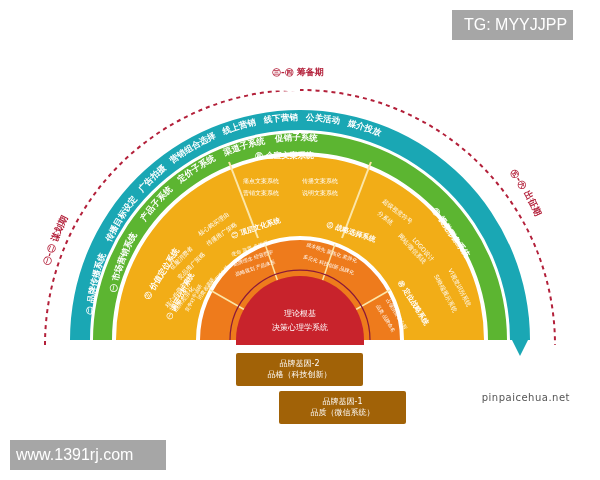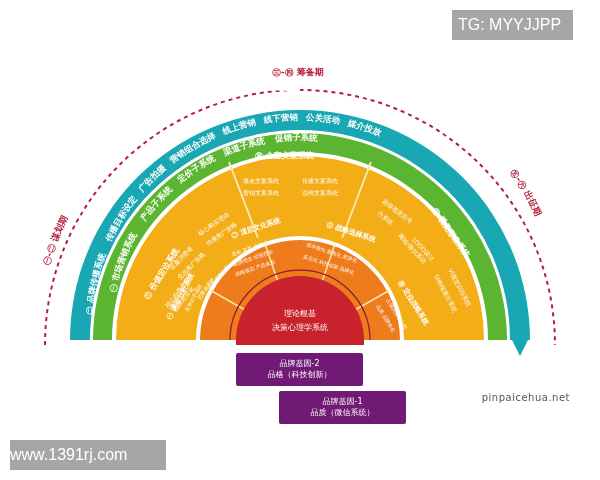--- a/index.html
+++ b/index.html
@@ -1,25 +1,25 @@
 <!DOCTYPE html>
 <html><head>
 <meta charset="utf-8">
 <style>
   html, body { margin:0; padding:0; background:#ffffff; }
   body { width:600px; height:480px; position:relative; overflow:hidden; font-family:"DejaVu Sans", sans-serif; }
   .diagram { position:absolute; left:0; top:0; width:600px; height:480px; }
   .wm-top { position:absolute; left:452px; top:10px; width:121px; height:30px; background:#a6a6a6; color:#fff;
+    font-family:"Liberation Sans", sans-serif; font-size:16px; line-height:30px; padding-left:12px; box-sizing:border-box; }
+  .wm-bottom { position:absolute; left:10px; top:440px; width:156px; height:30px; background:#a6a6a6; color:#fff;
     font-family:"Liberation Sans", sans-serif; font-size:16px; line-height:30px; padding-left:6px; box-sizing:border-box; }
-  .wm-bottom { position:absolute; left:10px; top:440px; width:156px; height:30px; background:#a6a6a6; color:#fff;
-    font-family:"Liberation Sans", sans-serif; font-size:16px; line-height:30px; box-sizing:border-box; }
   .brand { position:absolute; left:395px; top:390px; text-align:right; width:175px; }
   .brand-cn { font-family:"DejaVu Serif", serif; font-size:20px; font-weight:bold; color:#4a4a4a; letter-spacing:0px; }
   .brand-en { font-family:"DejaVu Sans", sans-serif; font-size:10px; color:#555; letter-spacing:0.5px; margin-top:2px; }
-  .red-box { position:absolute; left:236px; width:127px; height:33px; background:#701a75; color:#fff; font-size:8px;
+  .red-box { position:absolute; left:236px; width:127px; height:33px; background:#a16207; color:#fff; font-size:8px;
     text-align:center; border-radius:2px; box-sizing:border-box; padding-top:5px; line-height:11px; }
   .red-box span { display:block; }
   svg text { font-family:"DejaVu Sans", sans-serif; }
 </style>
 </head>
 <body>
 
 <svg class="diagram" width="600" height="480" viewBox="0 0 600 480" xmlns="http://www.w3.org/2000/svg">
   <defs>
     <path id="arc-teal-text" d="M 92 328 A 208 208 0 0 1 508 328"></path>

